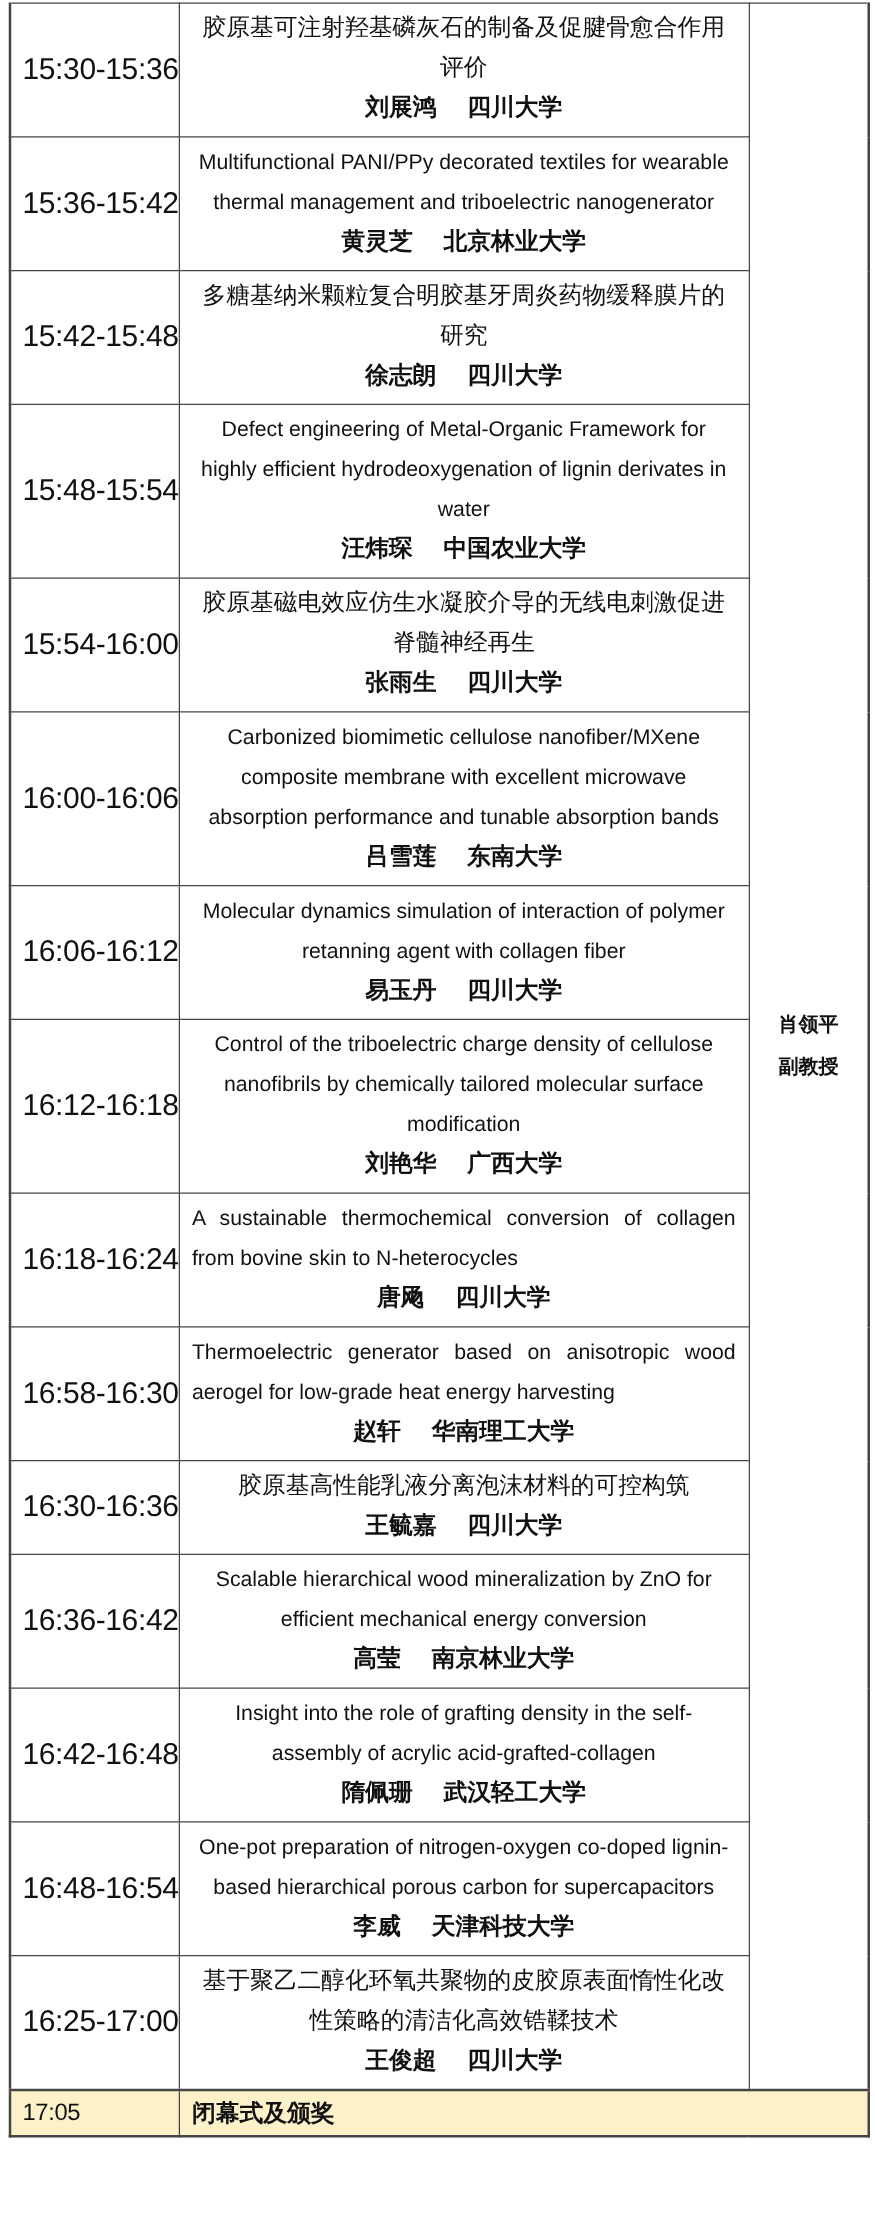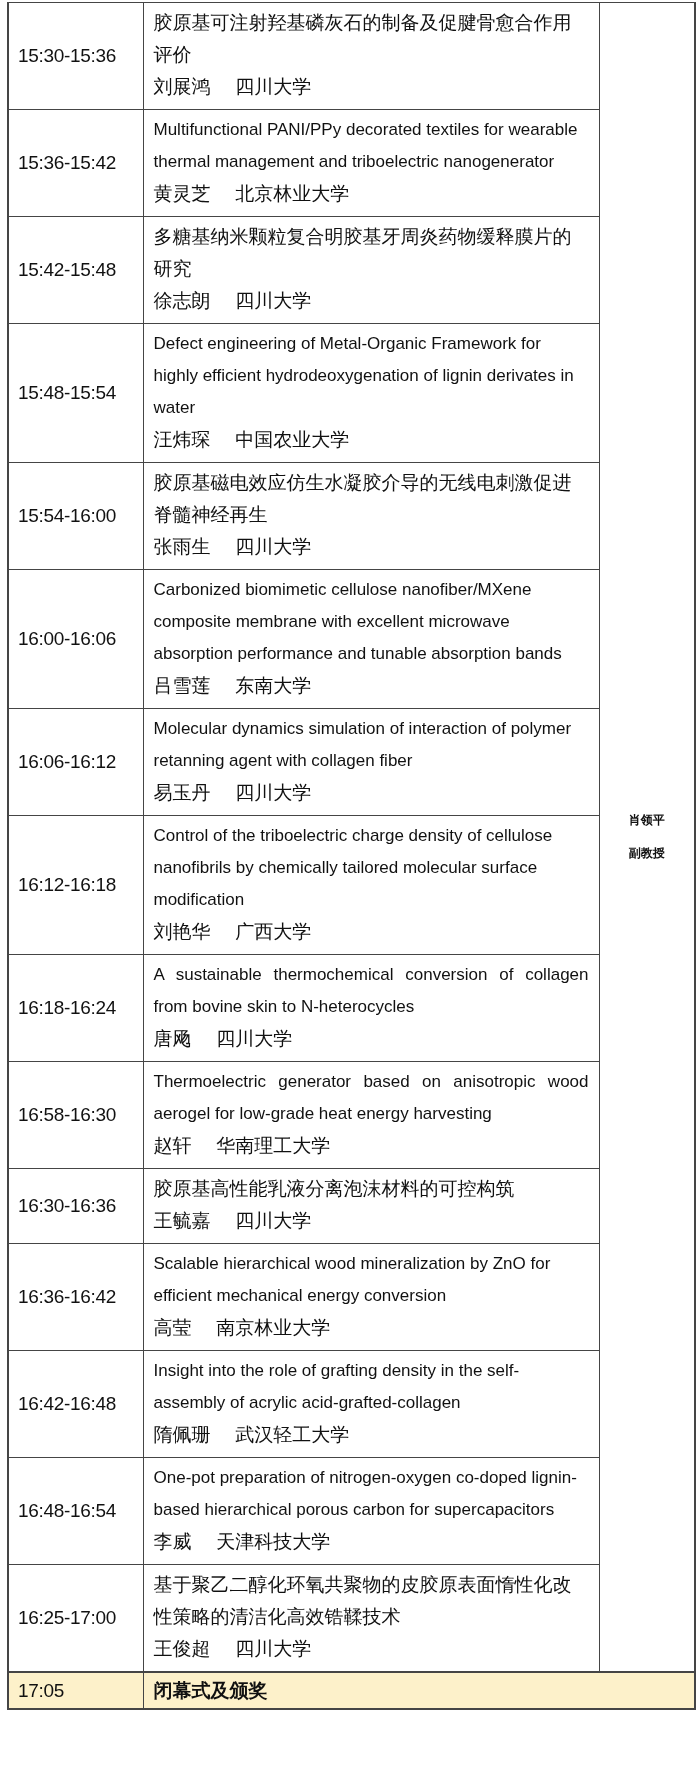--- a/index.html
+++ b/index.html
@@ -25,38 +25,38 @@
     table-layout: fixed;
     border: 2px solid var(--border);
     border-top: none;
   }
   td {
     border: 1px solid var(--border);
     vertical-align: middle;
   }
   td.time {
     padding: 0 4px 0 9px;
-    font-size: 19px;
+    font-size: 24px;
     letter-spacing: -0.3px;
     white-space: nowrap;
   }
   td.cell {
     padding: 4px 10px 6px 10px;
     font-size: 19px;
     line-height: 32px;
   }
-  .title { text-align: left; }
+  .title { text-align: center; }
   .title.en { font-size: 17px; }
   .title.justify { text-align: justify; }
-  .pline { font-weight: 400; }
+  .pline { font-weight: 700; text-align: center; }
   .pline .aff { margin-left: 1.3em; }
   td.chair {
     text-align: center;
     font-weight: 700;
-    font-size: 12px;
+    font-size: 16px;
     line-height: 33px;
     padding: 0 4px;
     margin-left: 28px;
   }
   tr.closing td {
     background: var(--closing-bg);
     border-top: 2px solid var(--border);
     height: 37px;
     font-size: 19px;
   }

